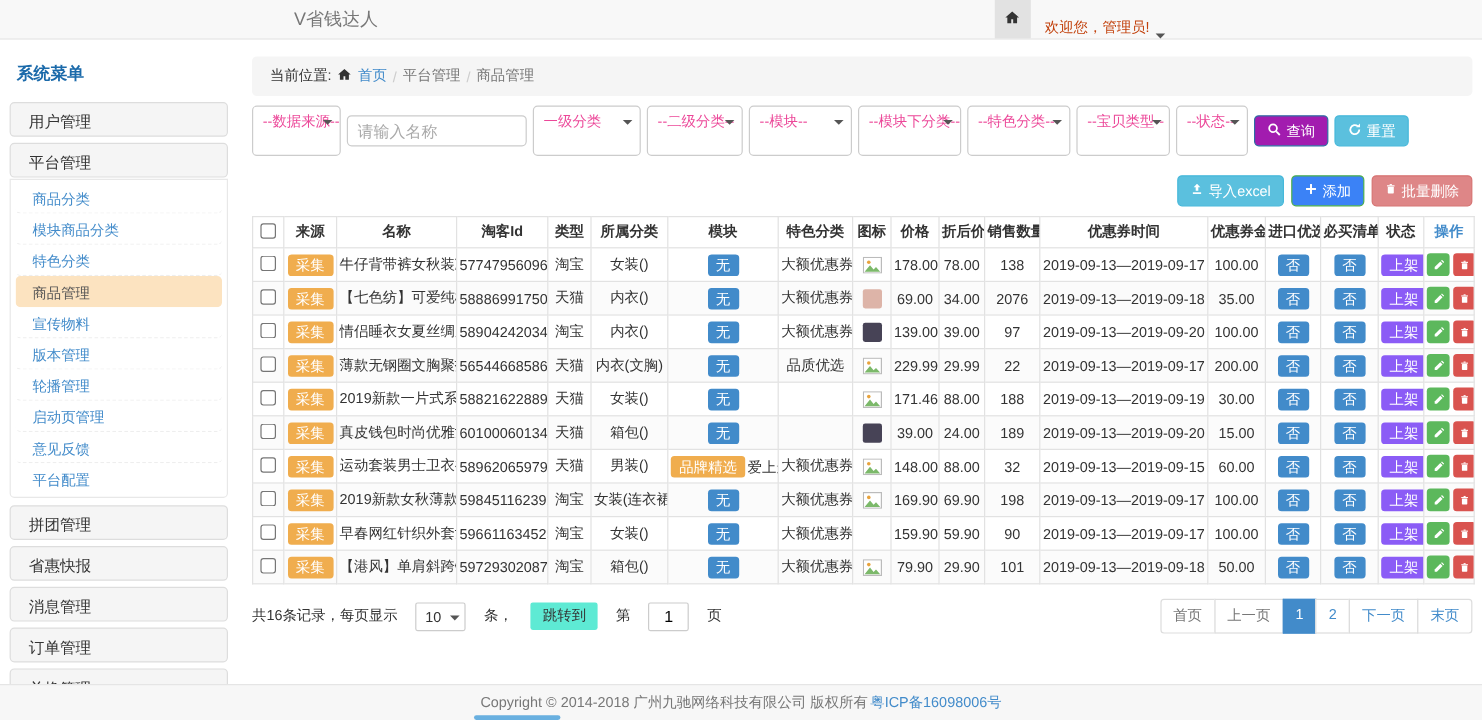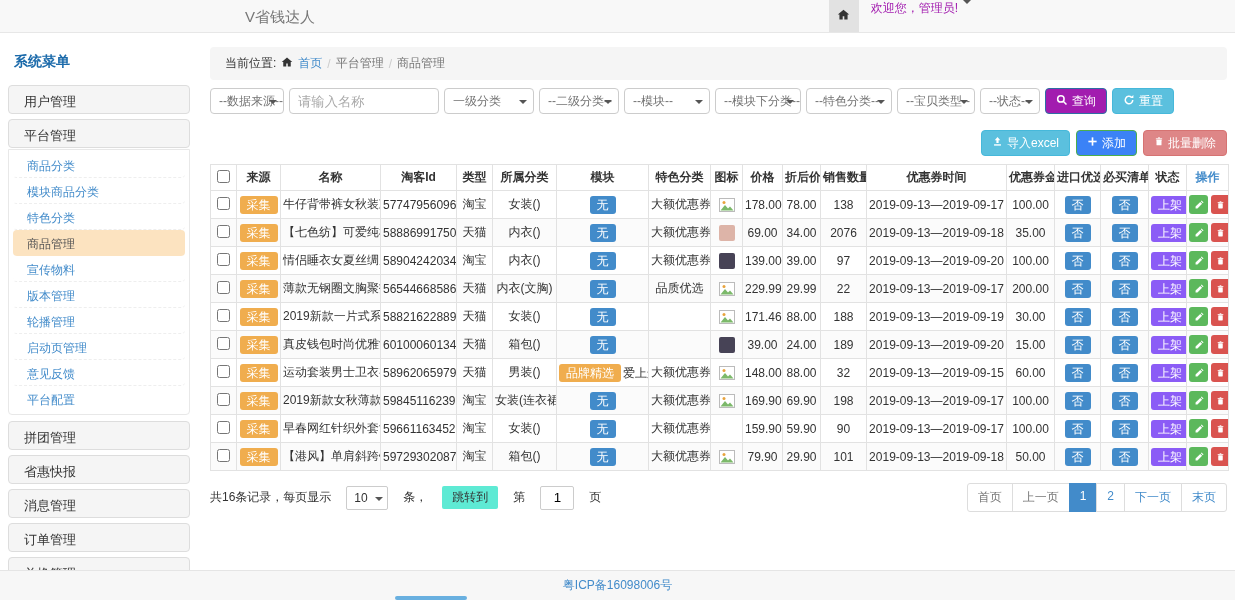--- a/index.html
+++ b/index.html
@@ -4,21 +4,21 @@
 <style>
   * { margin:0; padding:0; box-sizing:border-box; }
   html,body { width:1235px; height:600px; overflow:hidden; background:#fff;
     font-family:"Liberation Sans", sans-serif; font-size:12px; color:#333; position:relative; }
 
   
   .topbar { height:33px; background:#f8f8f8; border-bottom:1px solid #e7e7e7; display:flex; align-items:stretch; }
   .topbar-title { margin-left:245px; line-height:33px; font-size:15px; color:#777; flex:0 0 auto; }
   .topbar-spacer { flex:1; }
   .home-box { width:30px; background:#e2e2e2; display:flex; align-items:center; justify-content:center; color:#333; cursor:pointer; }
-  .welcome { display:flex; align-items:flex-start; gap:5px; padding:0 12px; margin-right:252px; color:#a21caf; cursor:pointer; }
+  .welcome { display:flex; align-items:flex-end; gap:5px; padding:0 12px; margin-right:252px; color:#c2410c; cursor:pointer; }
   .caret { width:0; height:0; border-left:4px solid transparent; border-right:4px solid transparent; border-top:4px solid #555; display:inline-block; }
 
   
   .page { display:flex; padding:14px 8px 0 8px; align-items:flex-start; }
   .sidebar { width:182px; margin-right:20px; flex:0 0 auto; }
   .main { flex:1; min-width:0; }
 
   
   .sb-title { color:#1b6aaa; font-weight:bold; font-size:14px; margin:6px 0 14px 6px; }
   .sb-group { background:#f5f5f5; border:1px solid #ddd; border-radius:4px; padding:7px 15px; font-size:13px; color:#333;
@@ -30,22 +30,22 @@
   .sb-group.clipped { height:29px; }
 
   
   .breadcrumb { background:#f5f5f5; border-radius:4px; padding:8px 15px; margin-bottom:8px; display:flex; align-items:center; gap:5px; }
   .bc-link { color:#428bca; cursor:pointer; }
   .bc-sep { color:#ccc; }
   .bc-muted { color:#777; }
 
   
   .filters { display:flex; gap:5px; margin-bottom:16px; align-items:center; }
-  .fake-select { position:relative; height:26px; line-height:24px; border:1px solid #ccc; border-radius:4px; background:#fff;
-    padding:0 18px 0 8px; color:#737373; cursor:pointer; white-space:nowrap; overflow:hidden; }
+  .fake-select { position:relative; height:42px; line-height:24px; border:1px solid #ccc; border-radius:4px; background:#fff;
+    padding:0 18px 0 8px; color:#ec4899; cursor:pointer; white-space:nowrap; overflow:hidden; }
   .fake-select::after { content:""; position:absolute; right:6px; top:11px; width:0; height:0;
     border-left:4px solid transparent; border-right:4px solid transparent; border-top:4px solid #555; }
   .txt-input { height:26px; border:1px solid #ccc; border-radius:4px; padding:0 8px; color:#333; }
   .txt-input::placeholder { color:#aaa; }
   .btn { height:26px; border:none; border-radius:4px; color:#fff; padding:0 10px; display:inline-flex; align-items:center; gap:4px;
     cursor:pointer; font-size:12px; font-family:inherit; }
   .btn-primary { background:#a21caf; border:1px solid #2e6da4; }
   .btn-info { background:#5bc0de; border:1px solid #46b8da; }
 
   
@@ -603,15 +603,16 @@
           <span class="pg-btn active">1</span>
           <span class="pg-btn">2</span>
           <span class="pg-btn">下一页</span>
           <span class="pg-btn">末页</span>
         </div>
     </div>
   </div>
 </div>
 
 <div class="footer">
+  <span>Copyright © 2014-2018 广州九驰网络科技有限公司 版权所有</span>
   <a>粤ICP备16098006号</a>
 </div>
 <div class="hscroll-thumb"></div>
 
 </body></html>

